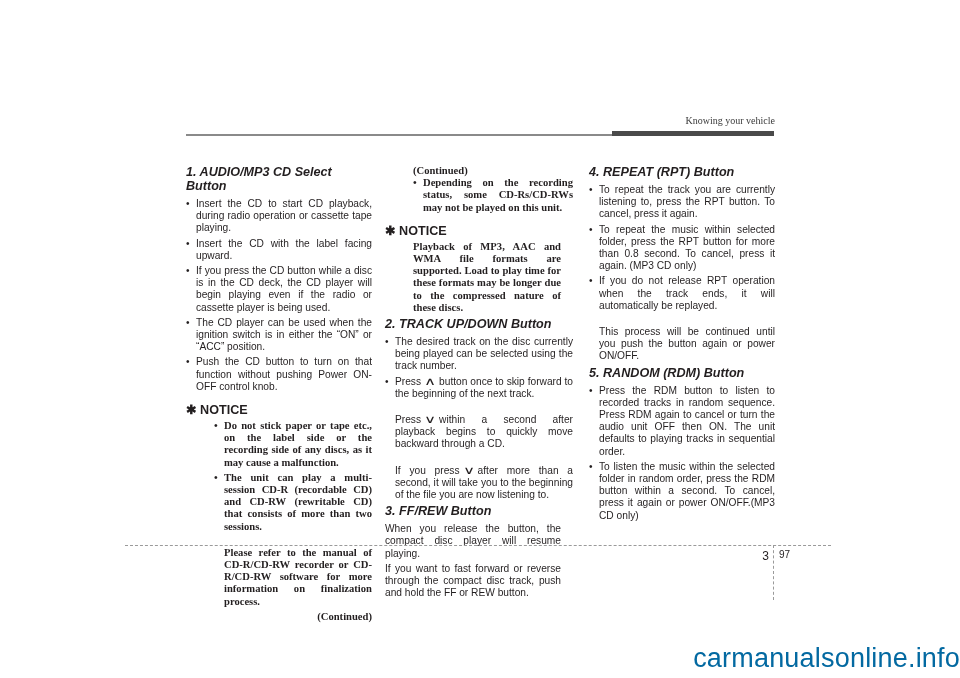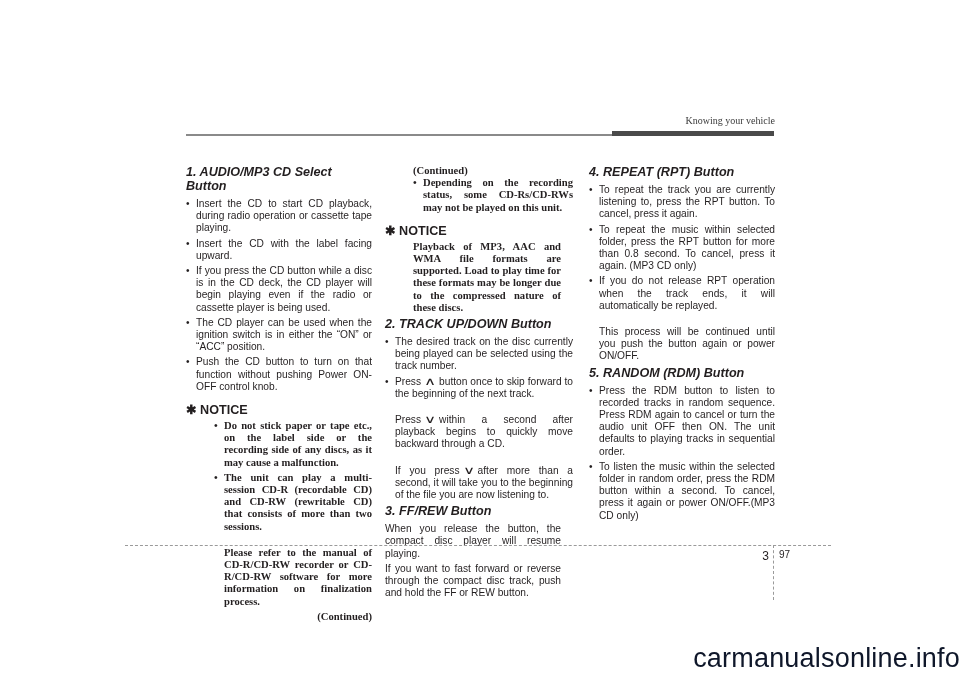--- a/index.html
+++ b/index.html
@@ -20,21 +20,21 @@
   .serif { font-family:"Liberation Serif", serif; font-weight:bold; font-size:10.6px; line-height:12.2px;padding-left:28px; }
   .para { margin:14px 0 3px 10px; text-align:justify; }
   .plain { margin:0 12px 3px 0; text-align:justify; }
   .right { text-align:right; }
   .sec { }
   .glyph { display:inline-block; font-family:"DejaVu Sans", sans-serif; font-size:11px; transform:scaleX(1.5); margin:0 5px; }
   .dash-h { left:125px; top:545px; width:706px; height:0; border-top:1px dashed #9a9a9a; }
   .dash-v { left:773px; top:545px; width:0; height:55px; border-left:1px dashed #9a9a9a; }
   .pg-chap { left:755px; top:549px; width:14px; text-align:right; font-family:"Liberation Sans", sans-serif; font-size:12px; color:#231f20; }
   .pg-num { left:779px; top:549px; font-family:"Liberation Sans", sans-serif; font-size:10px; color:#231f20; }
-  .wm { left:430px; top:643px; width:530px; text-align:right; font-family:"Liberation Sans", sans-serif; font-size:27px; color:#0f172a; letter-spacing:0.2px; }
+  .wm { left:430px; top:643px; width:530px; text-align:right; font-family:"Liberation Sans", sans-serif; font-size:27px; color:#0369a1; letter-spacing:0.2px; }
 </style>
 </head>
 <body>
 
 <div class="abs hdr-title">Knowing your vehicle</div>
 <div class="abs hdr-thin"></div>
 <div class="abs hdr-thick"></div>
 
 <div class="abs col c1">
   <h2>1. AUDIO/MP3 CD Select Button</h2>

